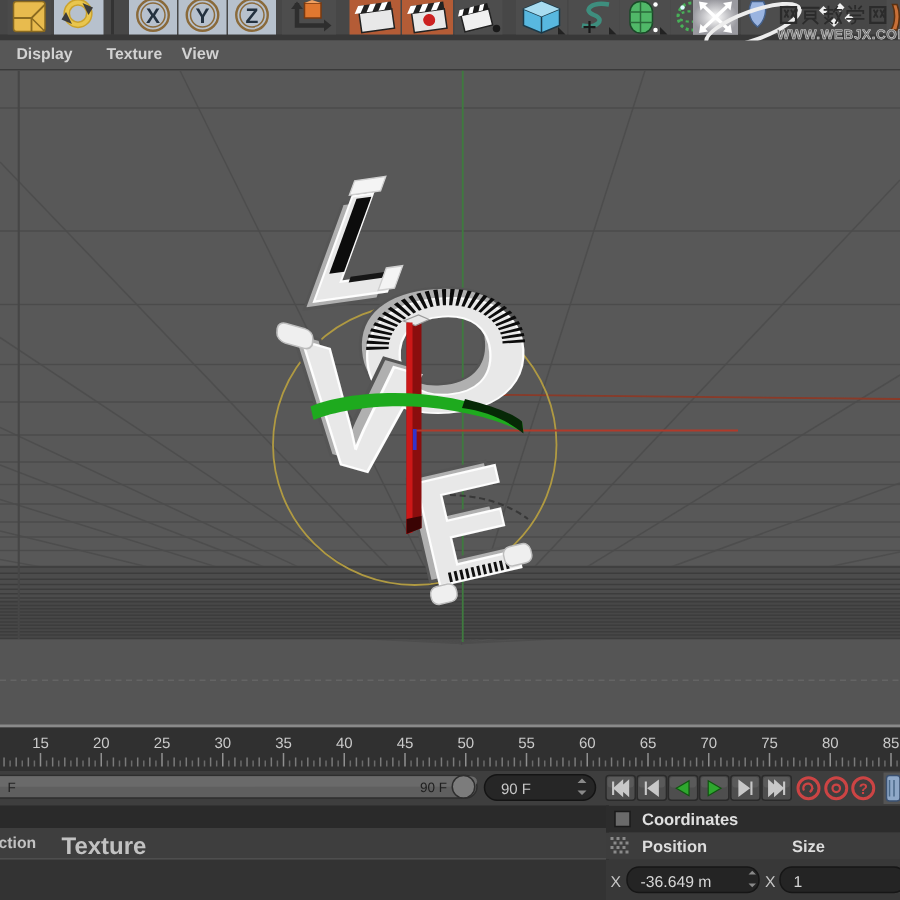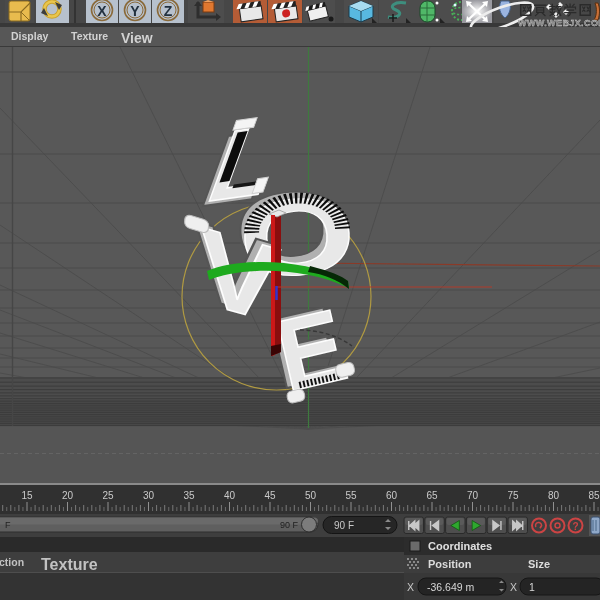--- a/index.html
+++ b/index.html
@@ -164,21 +164,21 @@
         <path d="M0.7 0.7 h10 v10.6 h-10 Z"></path>
         <path d="M3.2 3 l2.2 4.2 M5.4 3 l-2.2 4.2 M7.6 3 l2.2 4.2 M9.8 3 l-2.2 4.2" stroke-width="1.2"></path>
       </g>
     </g>    
       <text x="78" y="26" font-size="9" font-weight="bold" fill="#6e6e6e" stroke="#dcdcdc" stroke-width="0.35" letter-spacing="0.4">WWW.WEBJX.COM</text>
   </svg>
 
   <div class="abs" style="left:0;top:27px;width:600px;height:19px;background:#575757;border-bottom:1px solid #3a3a3a;">
     <span style="position:absolute;left:11px;top:3px;font-size:10.5px;font-weight:bold;color:#d2d2d2;">Display</span>
     <span style="position:absolute;left:71px;top:3px;font-size:10.5px;font-weight:bold;color:#d2d2d2;">Texture</span>
-    <span style="position:absolute;left:121px;top:3px;font-size:14px;font-weight:bold;color:#d2d2d2;">View</span>
+    <span style="position:absolute;left:121px;top:3px;font-size:11px;font-weight:bold;color:#d2d2d2;">View</span>
   </div>
 
   <svg class="abs" style="left:0;top:47px;" width="600" height="436" viewBox="0 47 600 436">
     <rect x="0" y="47" width="600" height="436" fill="#585858"></rect>
 
     <rect x="0" y="426" width="600" height="57" fill="#555555"></rect>
     <line x1="0" y1="453.5" x2="600" y2="453.5" stroke="#646464" stroke-width="1" stroke-dasharray="4 3"></line>
 
     <g stroke="#4d4d4d" stroke-width="1" fill="none" id="fan">
         <line x1="308" y1="429" x2="0" y2="108"></line>

